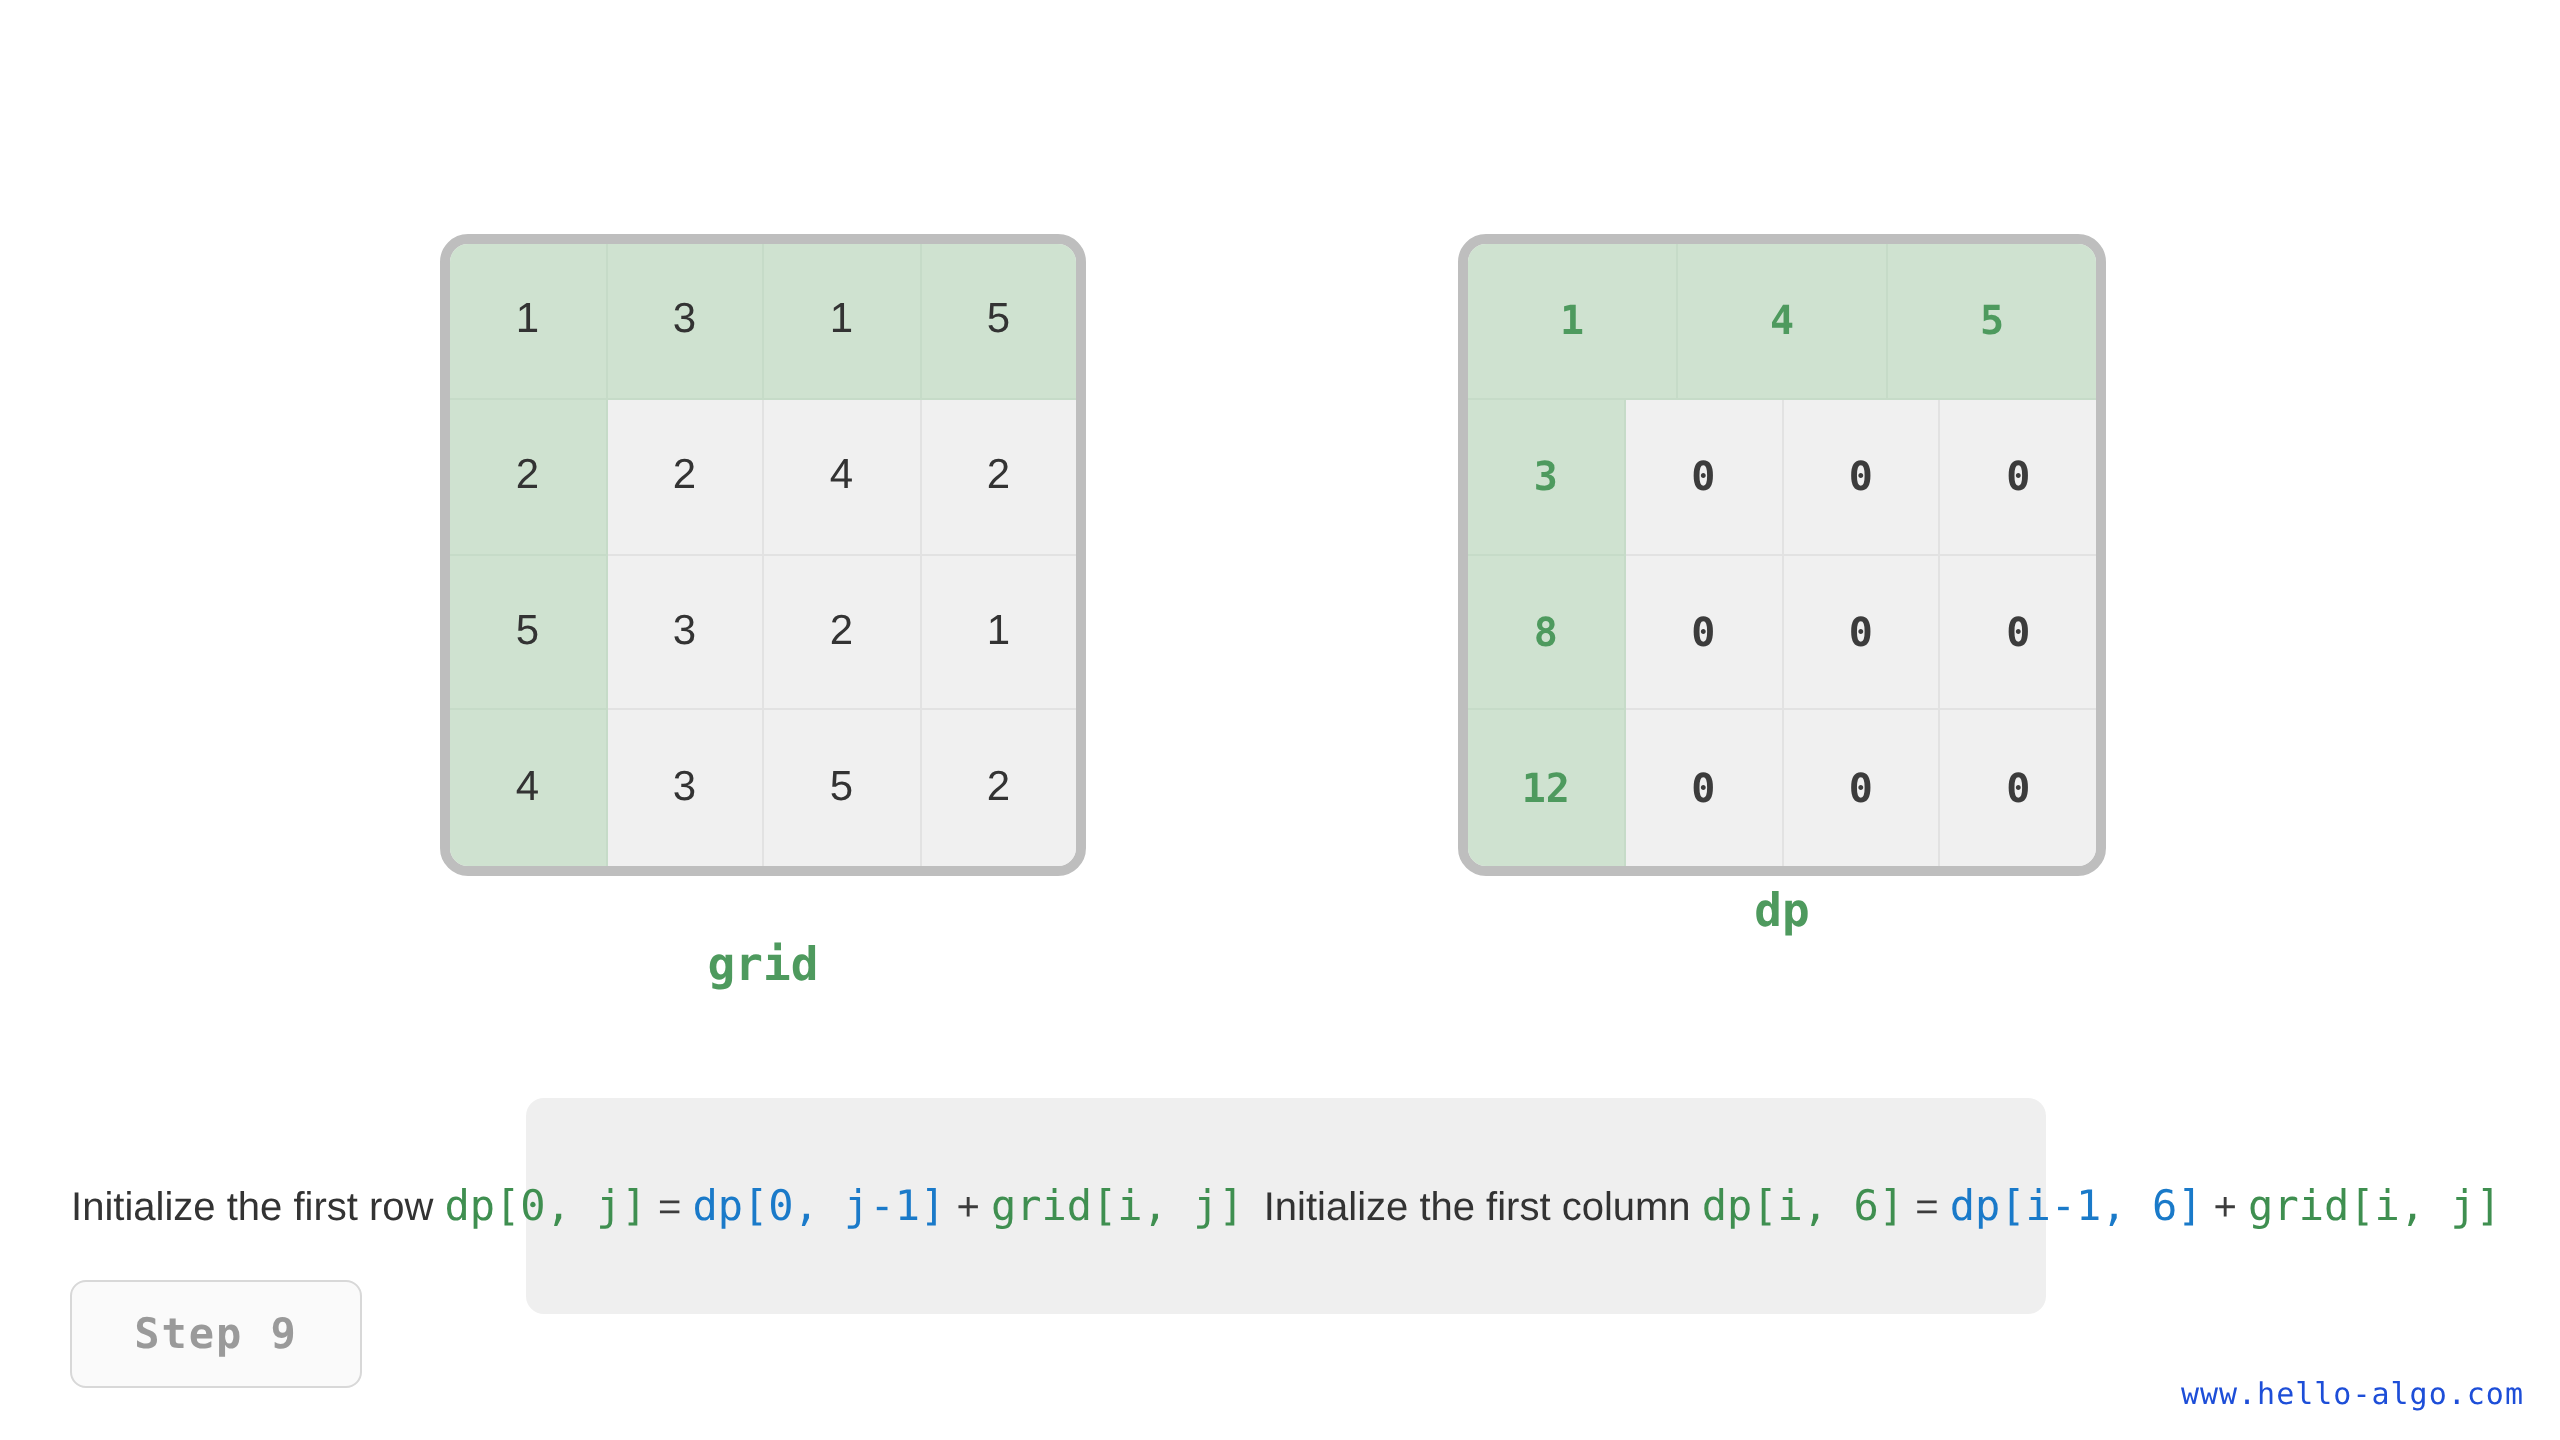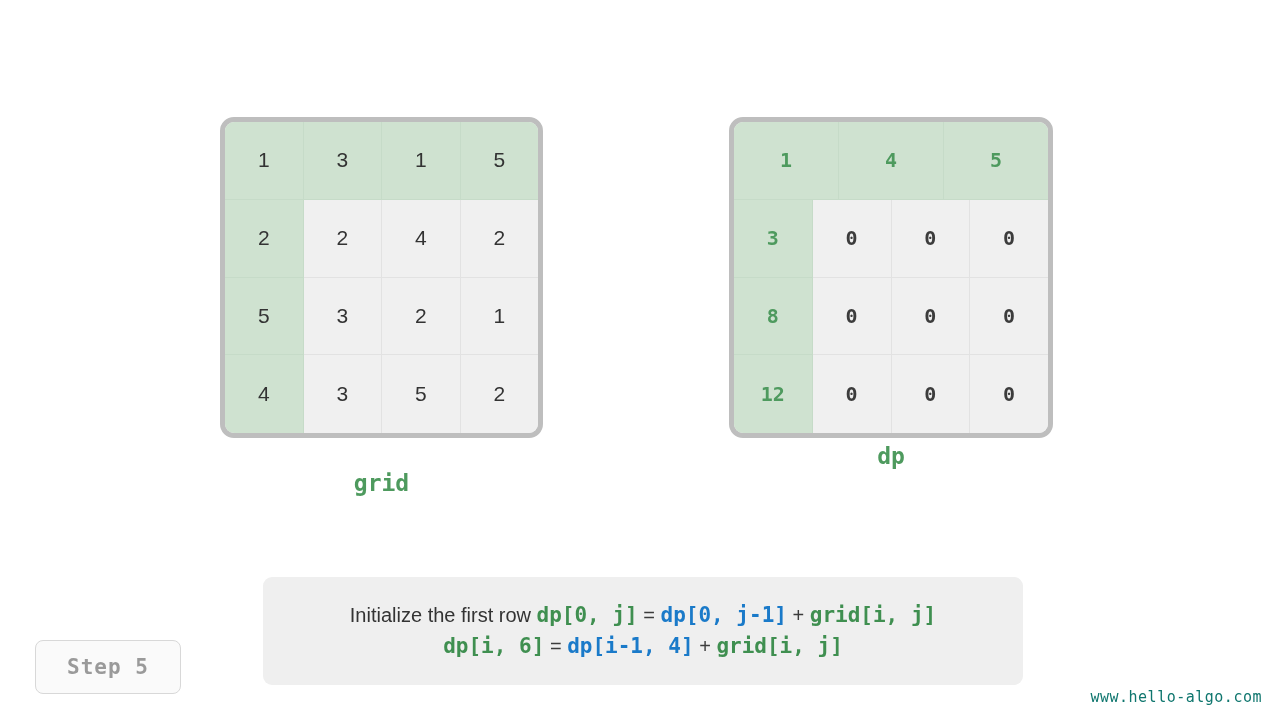--- a/index.html
+++ b/index.html
@@ -70,47 +70,47 @@
     font-family: "DejaVu Sans Mono", monospace;
     font-weight: bold;
     font-size: 23px;
     color: #4e9a5e;
   }
 
   
   #formula-box {
     position: absolute;
     left: 263px;
-    top: 577px;
+    top: 549px;
     width: 760px;
     height: 108px;
     box-sizing: border-box;
     background: #efefef;
     border-radius: 9px;
     display: flex;
-    flex-direction: column;
+    flex-direction: row;
     align-items: center;
     justify-content: center;
     gap: 10px;
   }
   .formula-line {
     display: flex;
     align-items: baseline;
     justify-content: center;
     white-space: pre;
     line-height: 1;
   }
   .f-text {
     font-family: "Liberation Sans", sans-serif;
     font-size: 20px;
     color: #333333;
   }
   .f-code {
     font-family: "DejaVu Sans Mono", monospace;
-    font-weight: bold;
+    font-weight: normal;
     font-size: 21px;
   }
   .f-green { color: #3f8f50; }
   .f-blue  { color: #1a7ac9; text-align: right; }
   .f-dark  { color: #3c3c3c; }
 
   
   #step-badge {
     position: absolute;
     left: 35px;
@@ -131,21 +131,21 @@
     color: #9a9a9a;
   }
 
   
   #watermark {
     position: absolute;
     right: 18px;
     bottom: 14px;
     font-family: "DejaVu Sans Mono", monospace;
     font-size: 15px;
-    color: #0f766e;
+    color: #1d4ed8;
     letter-spacing: 0.5px;
   }
 </style>
 </head>
 <body>
 
 <div class="matrix" id="matrix-grid" style="left:220px; top:117px; width:323px; height:321px;">
     <div class="matrix-row">
       <div class="cell hl">1</div>
       <div class="cell hl">3</div>
@@ -203,23 +203,24 @@
 <div id="formula-box">
   <div class="formula-line">
     <span class="f-text">Initialize the first row </span>
     <span class="f-code f-green">dp[0, j]</span>
     <span class="f-text f-dark"> = </span>
     <span class="f-code f-blue">dp[0, j-1]</span>
     <span class="f-text f-dark"> + </span>
     <span class="f-code f-green">grid[i, j]</span>
   </div>
   <div class="formula-line">
+    <span class="f-text">Initialize the first column </span>
     <span class="f-code f-green">dp[i, 6]</span>
     <span class="f-text f-dark"> = </span>
-    <span class="f-code f-blue">dp[i-1, 4]</span>
+    <span class="f-code f-blue">dp[i-1, 6]</span>
     <span class="f-text f-dark"> + </span>
     <span class="f-code f-green">grid[i, j]</span>
   </div>
 </div>
 
-<div id="step-badge">Step 5</div>
+<div id="step-badge">Step 9</div>
 
 <div id="watermark">www.hello-algo.com</div>
 
 </body></html>

